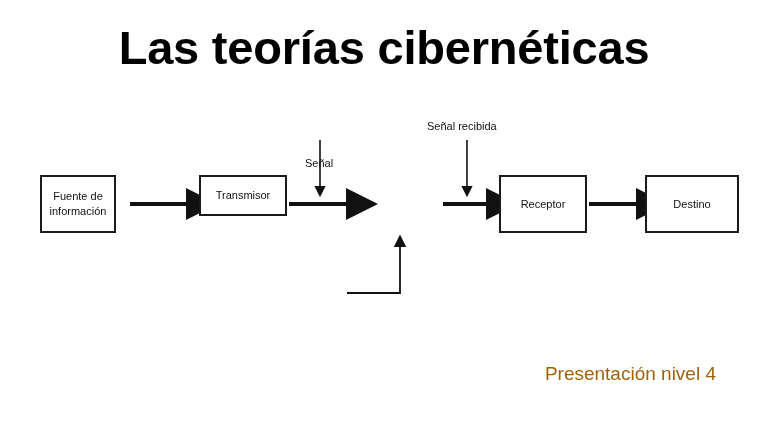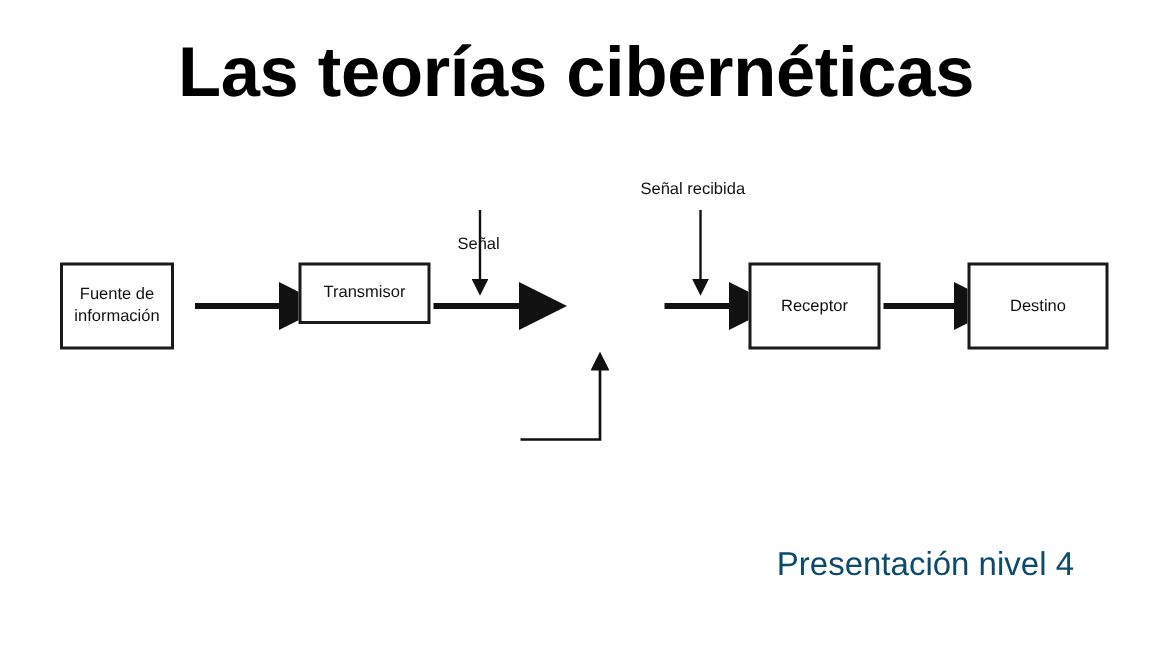--- a/index.html
+++ b/index.html
@@ -60,22 +60,22 @@
     font-family: "Liberation Sans", sans-serif;
     font-size: 11px;
     color: #111111;
     white-space: nowrap;
   }
   #footer-note {
     position: absolute;
     right: 52px;
     top: 363px;
     font-family: "Liberation Sans", sans-serif;
-    font-size: 22px;
-    color: #0c4a6e;
+    font-size: 19px;
+    color: #a16207;
     white-space: nowrap;
   }
   svg.arrows {
     position: absolute;
     left: 0;
     top: 0;
     width: 768px;
     height: 240px;
     overflow: visible;
   }

